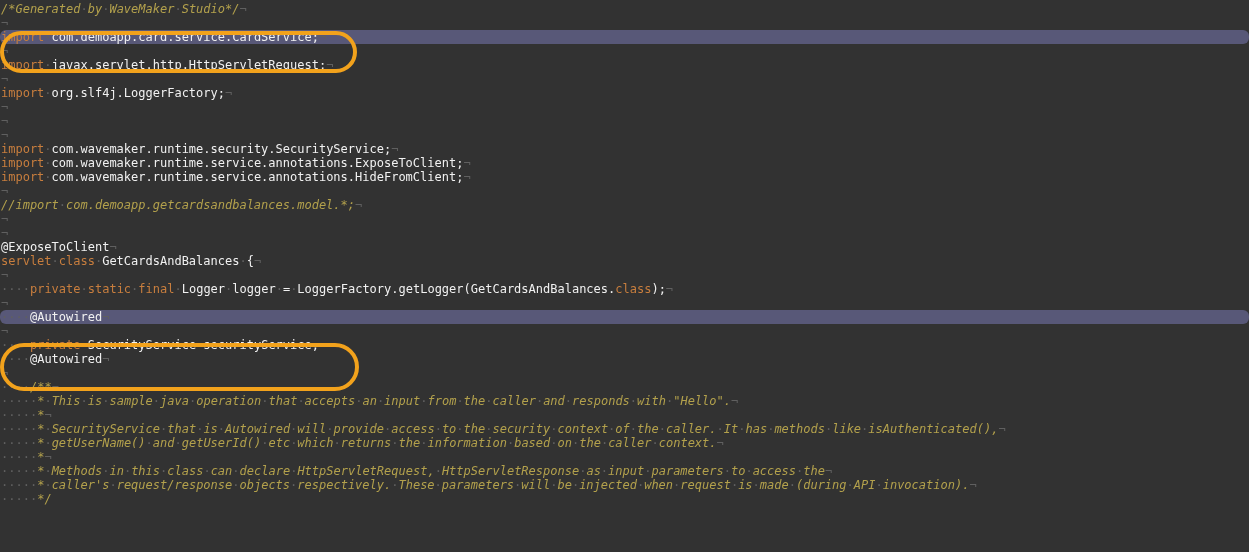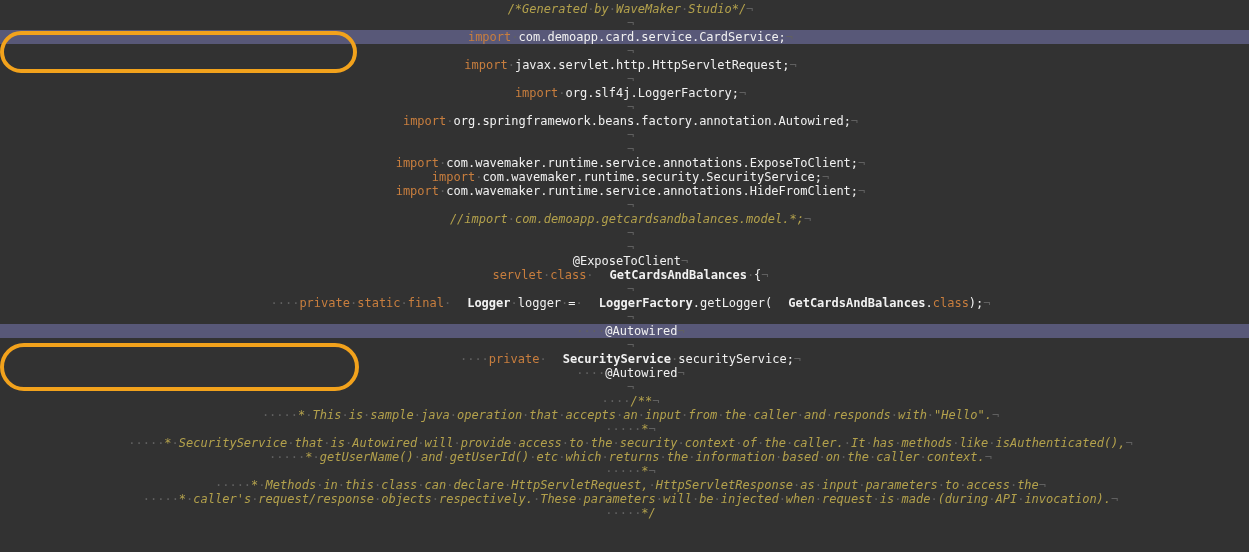--- a/index.html
+++ b/index.html
@@ -17,26 +17,26 @@
   body{
     width:1249px;height:552px;overflow:hidden;
     background:var(--background);
     font-family:"DejaVu Sans Mono", monospace;
   }
   .editor{
     position:absolute;left:0;top:0;width:1249px;height:552px;
     padding-top:2px;overflow:hidden;cursor:text;
     font-size:12px;line-height:14px;
   }
-  .line{height:14px;padding-left:12px;white-space:pre;text-align:center;}
-  .line.selected{background:var(--selection);}
+  .line{height:14px;padding-left:1px;white-space:pre;}
+  .line.selected{background:var(--selection);border-radius:6px;}
   .tk-k{color:var(--keyword);}
   .tk-c{color:var(--comment);font-style:italic;}
   .tk-t{color:var(--text);}
-  .tk-b{color:var(--text);font-weight:bold;margin-left:16px;}
+  .tk-b{color:var(--text);font-weight:normal;}
   .ws{color:var(--whitespace_marker);font-style:normal;}
   .cursor{
     display:inline-block;width:3px;height:12px;margin-left:1px;
     vertical-align:-2px;background:var(--cursor);
   }
   .ellipse{
     position:absolute;border:4px solid var(--annotation);
     pointer-events:none;background:transparent;
   }
   .ellipse-1{left:0;top:31px;width:357px;height:42px;border-radius:21px;}
@@ -48,25 +48,24 @@
 <div class="editor">
   <div id="lines">
       <div class="line"><span class="tk-c">/*Generated<span class="ws">·</span>by<span class="ws">·</span>WaveMaker<span class="ws">·</span>Studio*/</span><span class="tk-t"><span class="ws">¬</span></span></div>
       <div class="line"><span class="tk-t"><span class="ws">¬</span></span></div>
       <div class="line selected"><span class="tk-k">import</span><span class="tk-t"><span class="ws">·</span>com.demoapp.card.service.CardService;<span class="ws">¬</span></span></div>
       <div class="line"><span class="tk-t"><span class="ws">¬</span></span></div>
       <div class="line"><span class="tk-k">import</span><span class="tk-t"><span class="ws">·</span>javax.servlet.http.HttpServletRequest;<span class="ws">¬</span></span></div>
       <div class="line"><span class="tk-t"><span class="ws">¬</span></span></div>
       <div class="line"><span class="tk-k">import</span><span class="tk-t"><span class="ws">·</span>org.slf4j.LoggerFactory;<span class="ws">¬</span></span></div>
       <div class="line"><span class="tk-t"><span class="ws">¬</span></span></div>
-      <div class="line"><span class="tk-k">import</span><span class="tk-t"><span class="ws">·</span>org.springframework.beans.factory.annotation.Autowired;<span class="ws">¬</span></span></div>
       <div class="line"><span class="tk-t"><span class="ws">¬</span></span></div>
       <div class="line"><span class="tk-t"><span class="ws">¬</span></span></div>
+      <div class="line"><span class="tk-k">import</span><span class="tk-t"><span class="ws">·</span>com.wavemaker.runtime.security.SecurityService;<span class="ws">¬</span></span></div>
       <div class="line"><span class="tk-k">import</span><span class="tk-t"><span class="ws">·</span>com.wavemaker.runtime.service.annotations.ExposeToClient;<span class="ws">¬</span></span></div>
-      <div class="line"><span class="tk-k">import</span><span class="tk-t"><span class="ws">·</span>com.wavemaker.runtime.security.SecurityService;<span class="ws">¬</span></span></div>
       <div class="line"><span class="tk-k">import</span><span class="tk-t"><span class="ws">·</span>com.wavemaker.runtime.service.annotations.HideFromClient;<span class="ws">¬</span></span></div>
       <div class="line"><span class="tk-t"><span class="ws">¬</span></span></div>
       <div class="line"><span class="tk-c">//import<span class="ws">·</span>com.demoapp.getcardsandbalances.model.*;</span><span class="tk-t"><span class="ws">¬</span></span></div>
       <div class="line"><span class="tk-t"><span class="ws">¬</span></span></div>
       <div class="line"><span class="tk-t"><span class="ws">¬</span></span></div>
       <div class="line"><span class="tk-t">@ExposeToClient<span class="ws">¬</span></span></div>
       <div class="line"><span class="tk-k">servlet</span><span class="tk-t"><span class="ws">·</span></span><span class="tk-k">class</span><span class="tk-t"><span class="ws">·</span></span><span class="tk-b">GetCardsAndBalances</span><span class="tk-t"><span class="ws">·</span>{<span class="ws">¬</span></span></div>
       <div class="line"><span class="tk-t"><span class="ws">¬</span></span></div>
       <div class="line"><span class="tk-t"><span class="ws">·</span><span class="ws">·</span><span class="ws">·</span><span class="ws">·</span></span><span class="tk-k">private</span><span class="tk-t"><span class="ws">·</span></span><span class="tk-k">static</span><span class="tk-t"><span class="ws">·</span></span><span class="tk-k">final</span><span class="tk-t"><span class="ws">·</span></span><span class="tk-b">Logger</span><span class="tk-t"><span class="ws">·</span>logger<span class="ws">·</span>=<span class="ws">·</span></span><span class="tk-b">LoggerFactory</span><span class="tk-t">.getLogger(</span><span class="tk-b">GetCardsAndBalances</span><span class="tk-t">.</span><span class="tk-k">class</span><span class="tk-t">);<span class="ws">¬</span></span></div>
       <div class="line"><span class="tk-t"><span class="ws">¬</span></span></div>

